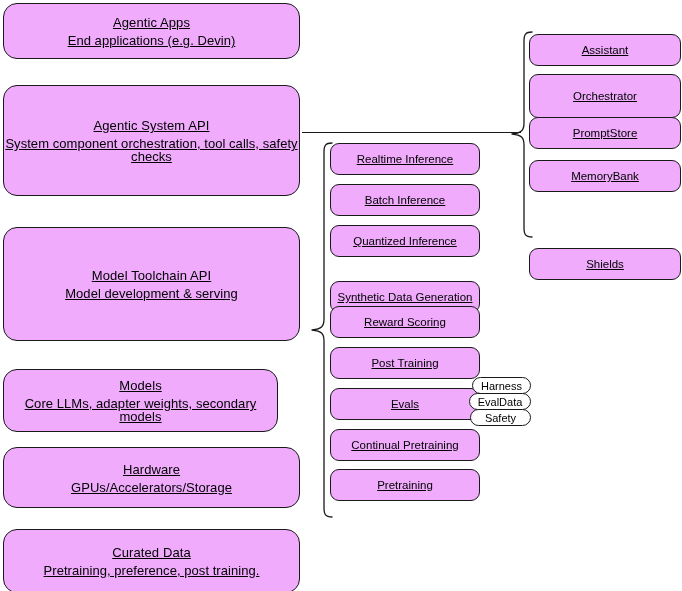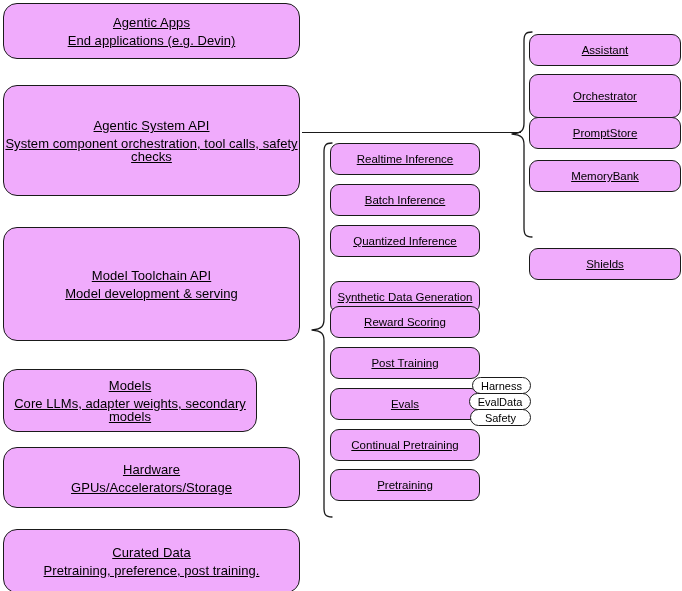--- a/index.html
+++ b/index.html
@@ -92,21 +92,21 @@
   <div class="node layer" style="left:3px; top:227px; width:297px; height:114px;">
     <div class="title">Model Toolchain API</div>
     <div class="subtitle">Model development &amp; serving</div>
   </div>
 
   <div class="node layer" style="left:3px; top:85px; width:297px; height:111px;">
     <div class="title">Agentic System API</div>
     <div class="subtitle">System component orchestration, tool calls, safety checks</div>
   </div>
 
-  <div class="node layer" style="left:3px; top:369px; width:254px; height:63px;">
+  <div class="node layer" style="left:3px; top:369px; width:275px; height:63px;">
     <div class="title">Models</div>
     <div class="subtitle">Core LLMs, adapter weights, secondary models</div>
   </div>
 
   <div class="node layer" style="left:3px; top:447px; width:297px; height:61px;">
     <div class="title">Hardware</div>
     <div class="subtitle">GPUs/Accelerators/Storage</div>
   </div>
 
   <div class="node layer" style="left:3px; top:529px; width:297px; height:64px;">

